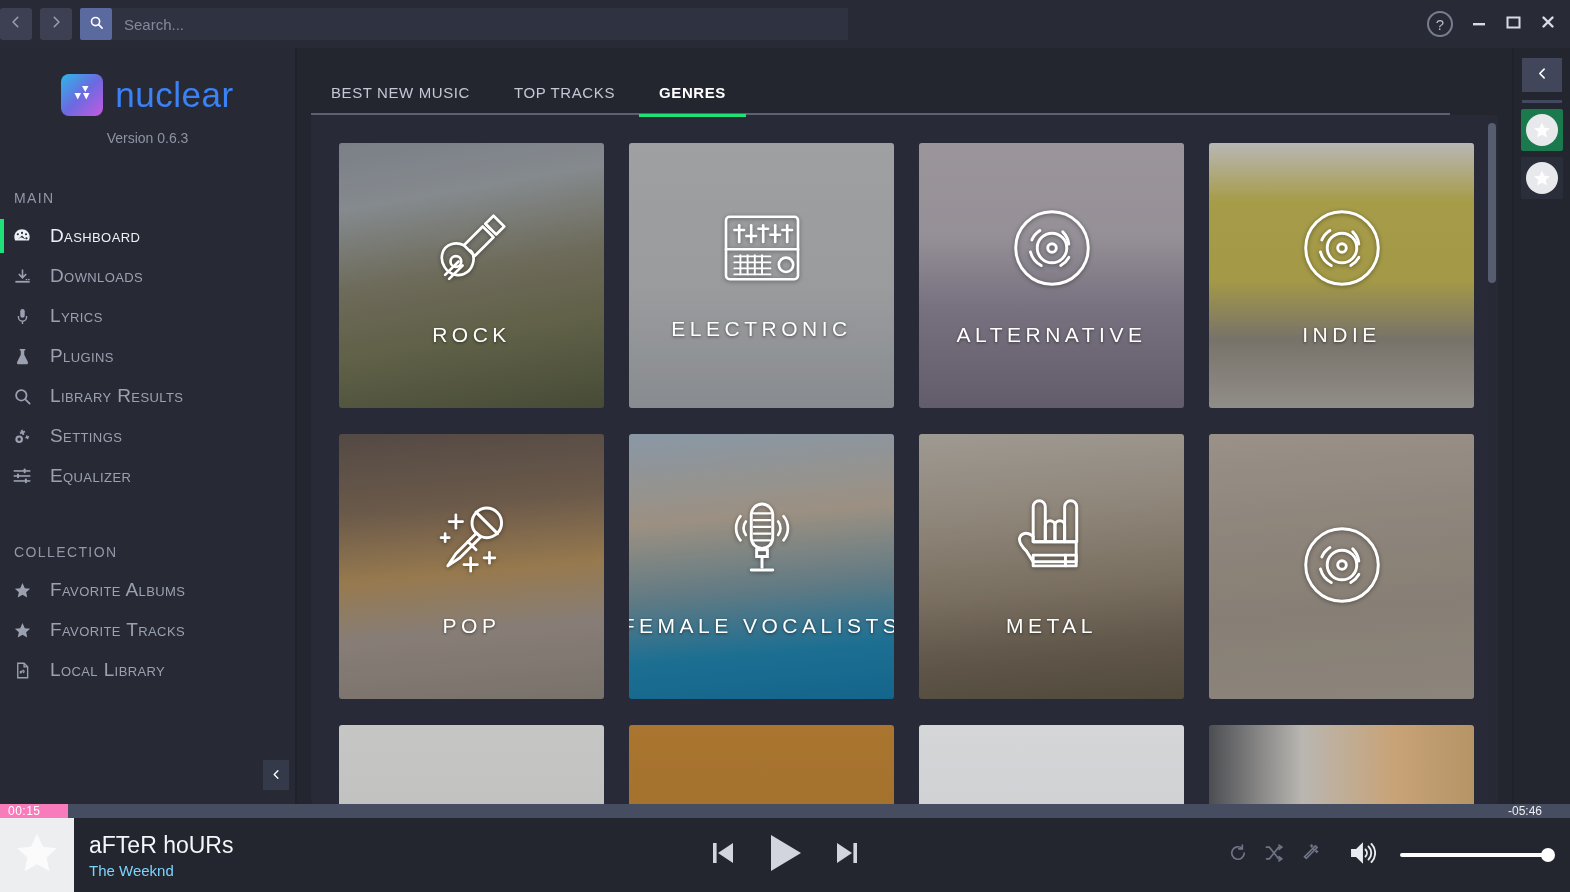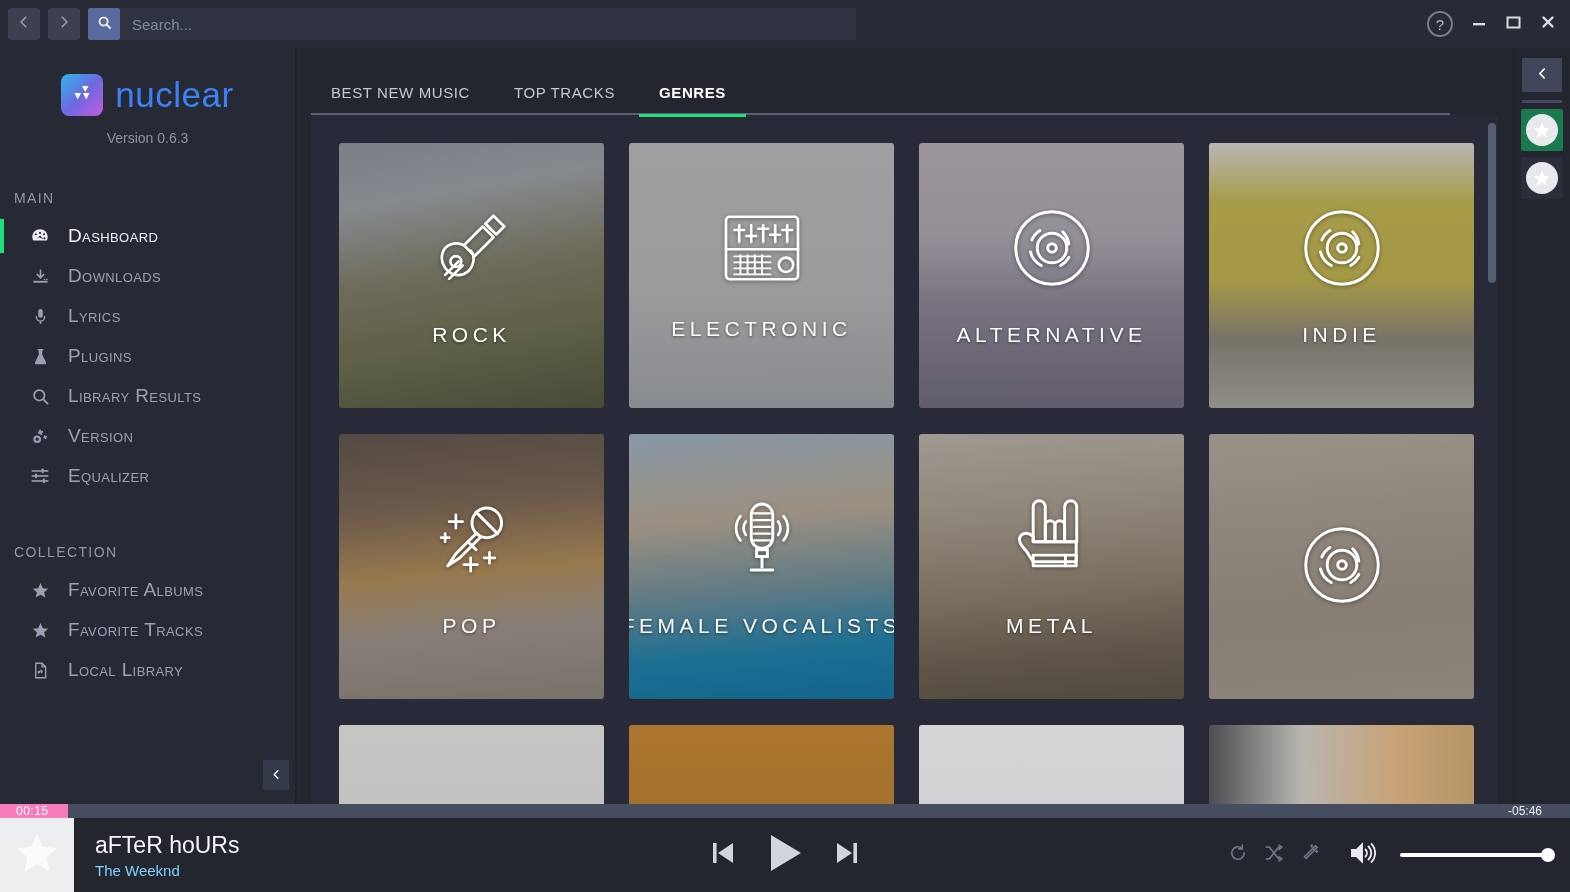--- a/index.html
+++ b/index.html
@@ -9,21 +9,21 @@
     font-family: "Liberation Sans", sans-serif;
     overflow: hidden;
   }
   .app { position: relative; width: 1570px; height: 892px; display: flex; flex-direction: column; }
 
   
   .topbar {
     height: 48px; flex: 0 0 48px;
     background: #282b36;
     display: flex; align-items: center;
-    padding: 0 0 0 8px;
+    padding: 0 0 0 0;
     position: relative; z-index: 20;
   }
   .navbtn {
     width: 32px; height: 32px; margin-right: 8px;
     background: #3c4052; border-radius: 3px;
     display: flex; align-items: center; justify-content: center;
     color: #9aa0b0; cursor: pointer;
   }
   .navbtn svg { width: 14px; height: 14px; }
   .searchbtn {
@@ -64,21 +64,21 @@
     background: linear-gradient(135deg, #2fb6e8 0%, #6b6ae0 50%, #c45ae0 100%);
     display: flex; align-items: center; justify-content: center;
   }
   .brand-name { font-size: 35px; color: #3b82f6; letter-spacing: .5px; font-weight: 300; }
   .version { text-align: center; color: #8d93a3; font-size: 14px; margin-top: 14px; }
 
   .navsection { margin-top: 44px; }
   .sect-title { color: #9298a8; font-size: 14px; letter-spacing: 1.4px; padding: 0 0 10px 14px; }
   .navitem {
     display: flex; align-items: center; gap: 18px;
-    height: 40px; padding-left: 30px;
+    height: 40px; padding-left: 12px;
     color: #9ba1b1; cursor: pointer; position: relative;
   }
   .navitem .ico { width: 20px; display: flex; align-items: center; justify-content: center; color: #9ba1b1; }
   .navitem .lbl { font-size: 19px; font-variant: small-caps; letter-spacing: .4px; }
   .navitem.active { color: #eef0f5; }
   .navitem.active .ico { color: #eef0f5; }
   .navitem.active::before {
     content: ""; position: absolute; left: 0; top: 3px; bottom: 3px; width: 4px;
     background: #20e07a;
   }
@@ -169,35 +169,35 @@
   .rr-avatar {
     width: 32px; height: 32px; border-radius: 50%;
     background: #e8e9ec; display: flex; align-items: center; justify-content: center;
     color: #fbfbfc;
   }
 
   
   .seekrow { height: 18px; display: flex; background: #474d61; position: relative; }
   .seek-filled {
     width: 68px; background: #f87cbc; color: #fff; font-size: 12px;
-    display: flex; align-items: center; padding-left: 16px; letter-spacing: .5px;
+    display: flex; align-items: center; padding-left: 8px; letter-spacing: .5px;
   }
   .seek-remaining {
     flex: 1; display: flex; align-items: center; justify-content: flex-end;
     padding-right: 28px; color: #eceef3; font-size: 12px;
   }
   .player {
     height: 74px; flex: 0 0 74px; background: #23262f;
     display: flex; align-items: center; position: relative;
   }
   .fav-tile {
     width: 74px; height: 74px; flex: 0 0 74px; background: #eceef0;
     display: flex; align-items: center; justify-content: center; cursor: pointer;
   }
-  .track-meta { padding-left: 15px; display: flex; flex-direction: column; gap: 3px; margin-left: 6px; }
+  .track-meta { padding-left: 15px; display: flex; flex-direction: column; gap: 3px; }
   .track-title { color: #f5f6f9; font-size: 23px; }
   .track-artist { color: #7dd3fc; font-size: 15px; }
   .transport {
     position: absolute; left: 50%; transform: translateX(-50%);
     display: flex; align-items: center; gap: 30px;
   }
   .tbtn { color: #d2d5dd; cursor: pointer; display: flex; align-items: center; }
   .playbtn { color: #d2d5dd; cursor: pointer; }
   .right-ctl {
     margin-left: auto; display: flex; align-items: center; gap: 16px; padding-right: 22px;
@@ -334,21 +334,21 @@
         </div>
 
         <div class="navitem">
           <span class="ico">
             <svg width="20" height="20" viewBox="0 0 24 24" fill="currentColor">
                 <path d="M9.2 7.5l1.9-.6-.6-1.9 2.1-.7.9 1.8 1.9-.5.6 2-1.7.9.5 1.9-2 .6-.9-1.7-1.9.5-.6-2 1.7-.9-1.9-.4z" opacity=".95"></path>
                 <path d="M8.6 11.3a4.6 4.6 0 100 9.2 4.6 4.6 0 000-9.2zm0 2.6a2 2 0 110 4 2 2 0 010-4z"></path>
                 <path d="M15.6 13.4l1.4-.4-.4-1.4 1.6-.5.6 1.3 1.4-.4.5 1.5-1.3.6.4 1.4-1.5.5-.6-1.3-1.4.4-.5-1.5 1.3-.6z"></path>
               </svg>
           </span>
-          <span class="lbl">Version</span>
+          <span class="lbl">Settings</span>
         </div>
 
         <div class="navitem">
           <span class="ico">
             <svg width="20" height="20" viewBox="0 0 24 24" fill="currentColor">
                 <rect x="2" y="5" width="20" height="1.9"></rect>
                 <rect x="2" y="11" width="20" height="1.9"></rect>
                 <rect x="2" y="17" width="20" height="1.9"></rect>
                 <rect x="14" y="3" width="2.4" height="5.8" rx="1"></rect>
                 <rect x="6" y="9" width="2.4" height="5.8" rx="1"></rect>

